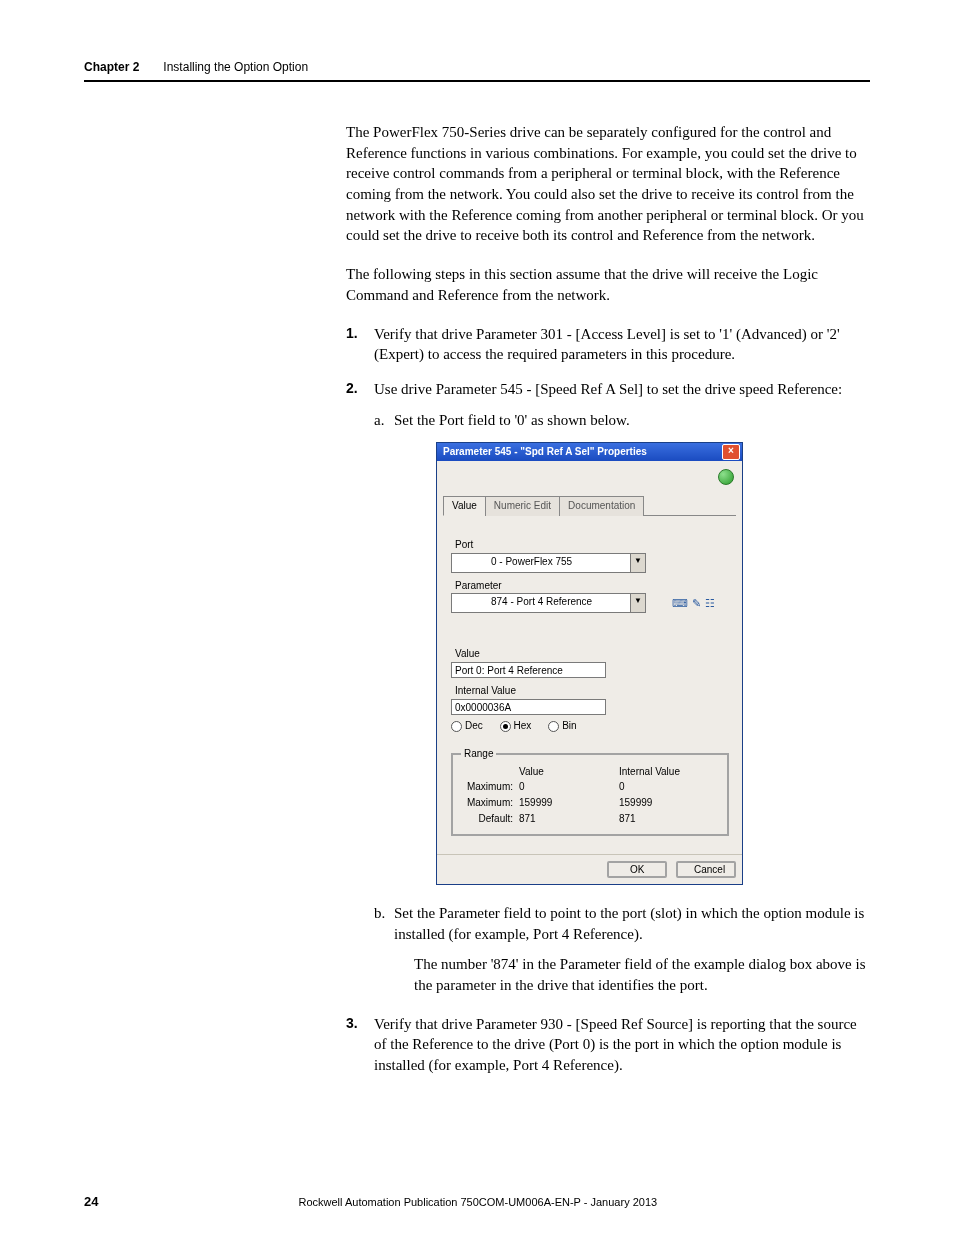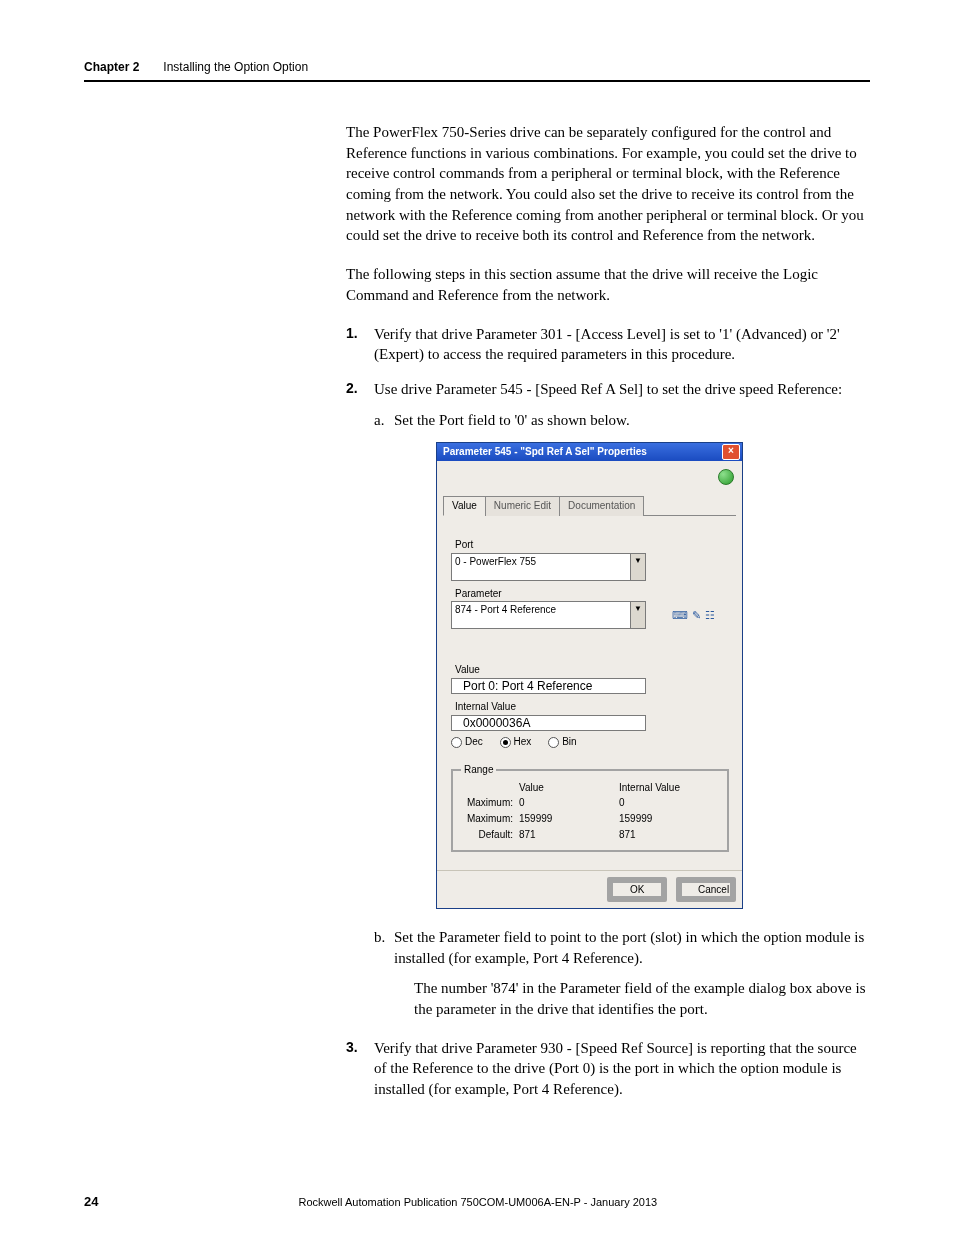--- a/index.html
+++ b/index.html
@@ -131,50 +131,51 @@
     margin-right: -1px;
   }
   .tab.active { background: #efece7; border-bottom: 1px solid #efece7; }
   .tab.inactive { color: #555; background: #e6e2dc; }
   .panel { padding: 16px 8px 8px 8px; }
   .fld-label { margin: 6px 0 1px 4px; }
   .combo {
     display: flex;
     align-items: stretch;
     width: 195px;
-    height: 28px;
+    height: 20px;
     border: 1px solid #7a7a7a;
     background: #fff;
     box-sizing: border-box;
+    padding-left: 36px;
   }
   .combo-text { flex: 1; padding: 1px 3px; font-size: 10px; }
   .combo-btn {
     width: 14px;
     background: #dcd8cf;
     border-left: 1px solid #7a7a7a;
     text-align: center;
     font-size: 8px;
     line-height: 14px;
   }
   .combo-row { display: flex; align-items: center; gap: 20px; }
   .extra-icons {
     margin-left: 6px;
     display: flex;
     gap: 4px;
     color: #2a5aa0;
     font-size: 11px;
   }
   .textbox {
-    width: 195px;
+    width: 155px;
     height: 16px;
     border: 1px solid #7a7a7a;
     background: #fff;
-    padding: 1px 11px;
+    padding: 1px 3px;
     box-sizing: border-box;
-    font-size: 12px;
+    font-size: 10px;
     line-height: 13px;
   }
   .readonly { background: #fff; }
   .radios { margin-top: 4px; font-size: 10px; }
   .radios label { margin-right: 14px; }
   .radio-dot {
     display: inline-block; width: 9px; height: 9px;
     border: 1px solid #555; border-radius: 50%;
     vertical-align: middle; margin-right: 3px; background: #fff;
     position: relative;
@@ -202,21 +203,21 @@
     padding: 6px;
     text-align: right;
     background: #efece7;
   }
   .winbtn {
     font-family: Tahoma, Arial, sans-serif;
     font-size: 10px;
     padding: 1px 16px;
     width: 60px;
     background: #efece7;
-    border: 6px solid #a3a3a3;
+    border: 2px solid #a3a3a3;
     border-radius: 2px;
     margin-left: 6px;
   }
 
   .footer {
     position: absolute;
     bottom: 26px;
     left: 84px;
     right: 84px;
     display: flex;

